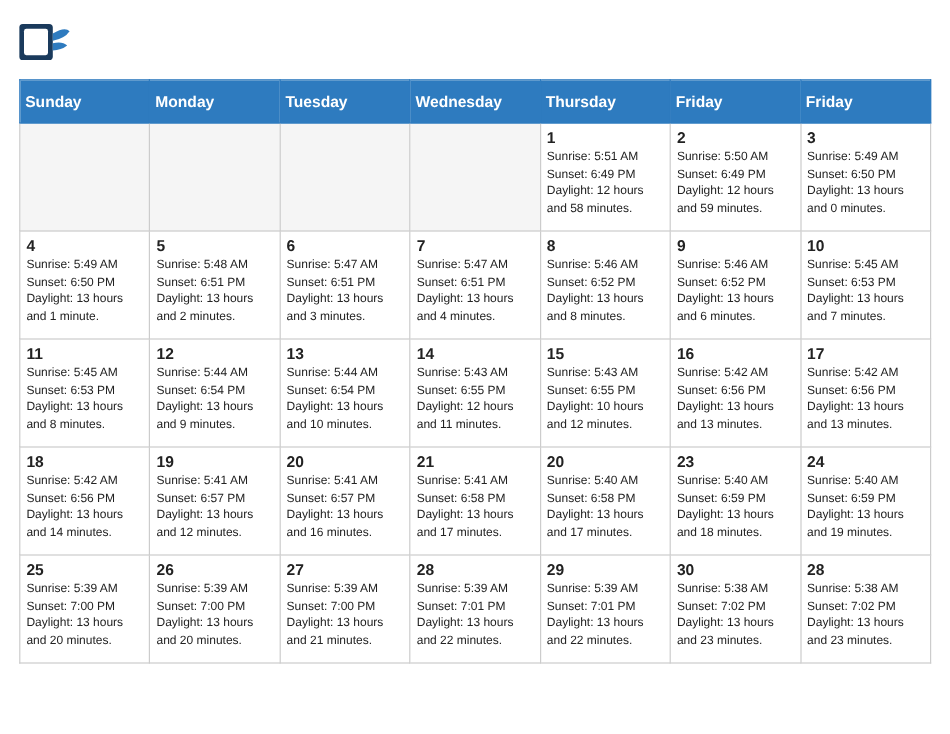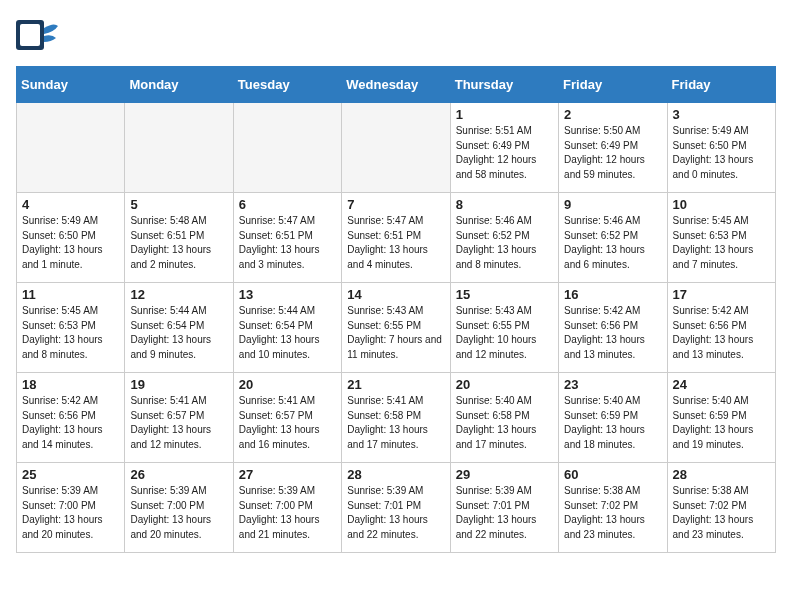--- a/index.html
+++ b/index.html
@@ -167,21 +167,21 @@
         <td>
           <span class="day-num">12</span>
           <div class="cell-info"><span>Sunrise: 5:44 AM</span><br><span>Sunset: 6:54 PM</span><br><span>Daylight: 13 hours and 9 minutes.</span></div>
         </td>
         <td>
           <span class="day-num">13</span>
           <div class="cell-info"><span>Sunrise: 5:44 AM</span><br><span>Sunset: 6:54 PM</span><br><span>Daylight: 13 hours and 10 minutes.</span></div>
         </td>
         <td>
           <span class="day-num">14</span>
-          <div class="cell-info"><span>Sunrise: 5:43 AM</span><br><span>Sunset: 6:55 PM</span><br><span>Daylight: 7 hours and 11 minutes.</span></div>
+          <div class="cell-info"><span>Sunrise: 5:43 AM</span><br><span>Sunset: 6:55 PM</span><br><span>Daylight: 12 hours and 11 minutes.</span></div>
         </td>
         <td>
           <span class="day-num">15</span>
           <div class="cell-info"><span>Sunrise: 5:43 AM</span><br><span>Sunset: 6:55 PM</span><br><span>Daylight: 10 hours and 12 minutes.</span></div>
         </td>
         <td>
           <span class="day-num">16</span>
           <div class="cell-info"><span>Sunrise: 5:42 AM</span><br><span>Sunset: 6:56 PM</span><br><span>Daylight: 13 hours and 13 minutes.</span></div>
         </td>
         <td>
@@ -234,21 +234,21 @@
         </td>
         <td>
           <span class="day-num">28</span>
           <div class="cell-info"><span>Sunrise: 5:39 AM</span><br><span>Sunset: 7:01 PM</span><br><span>Daylight: 13 hours and 22 minutes.</span></div>
         </td>
         <td>
           <span class="day-num">29</span>
           <div class="cell-info"><span>Sunrise: 5:39 AM</span><br><span>Sunset: 7:01 PM</span><br><span>Daylight: 13 hours and 22 minutes.</span></div>
         </td>
         <td>
-          <span class="day-num">60</span>
+          <span class="day-num">30</span>
           <div class="cell-info"><span>Sunrise: 5:38 AM</span><br><span>Sunset: 7:02 PM</span><br><span>Daylight: 13 hours and 23 minutes.</span></div>
         </td>
         <td>
           <span class="day-num">28</span>
           <div class="cell-info"><span>Sunrise: 5:38 AM</span><br><span>Sunset: 7:02 PM</span><br><span>Daylight: 13 hours and 23 minutes.</span></div>
         </td>
       </tr>
     </tbody>
 </table>
 

